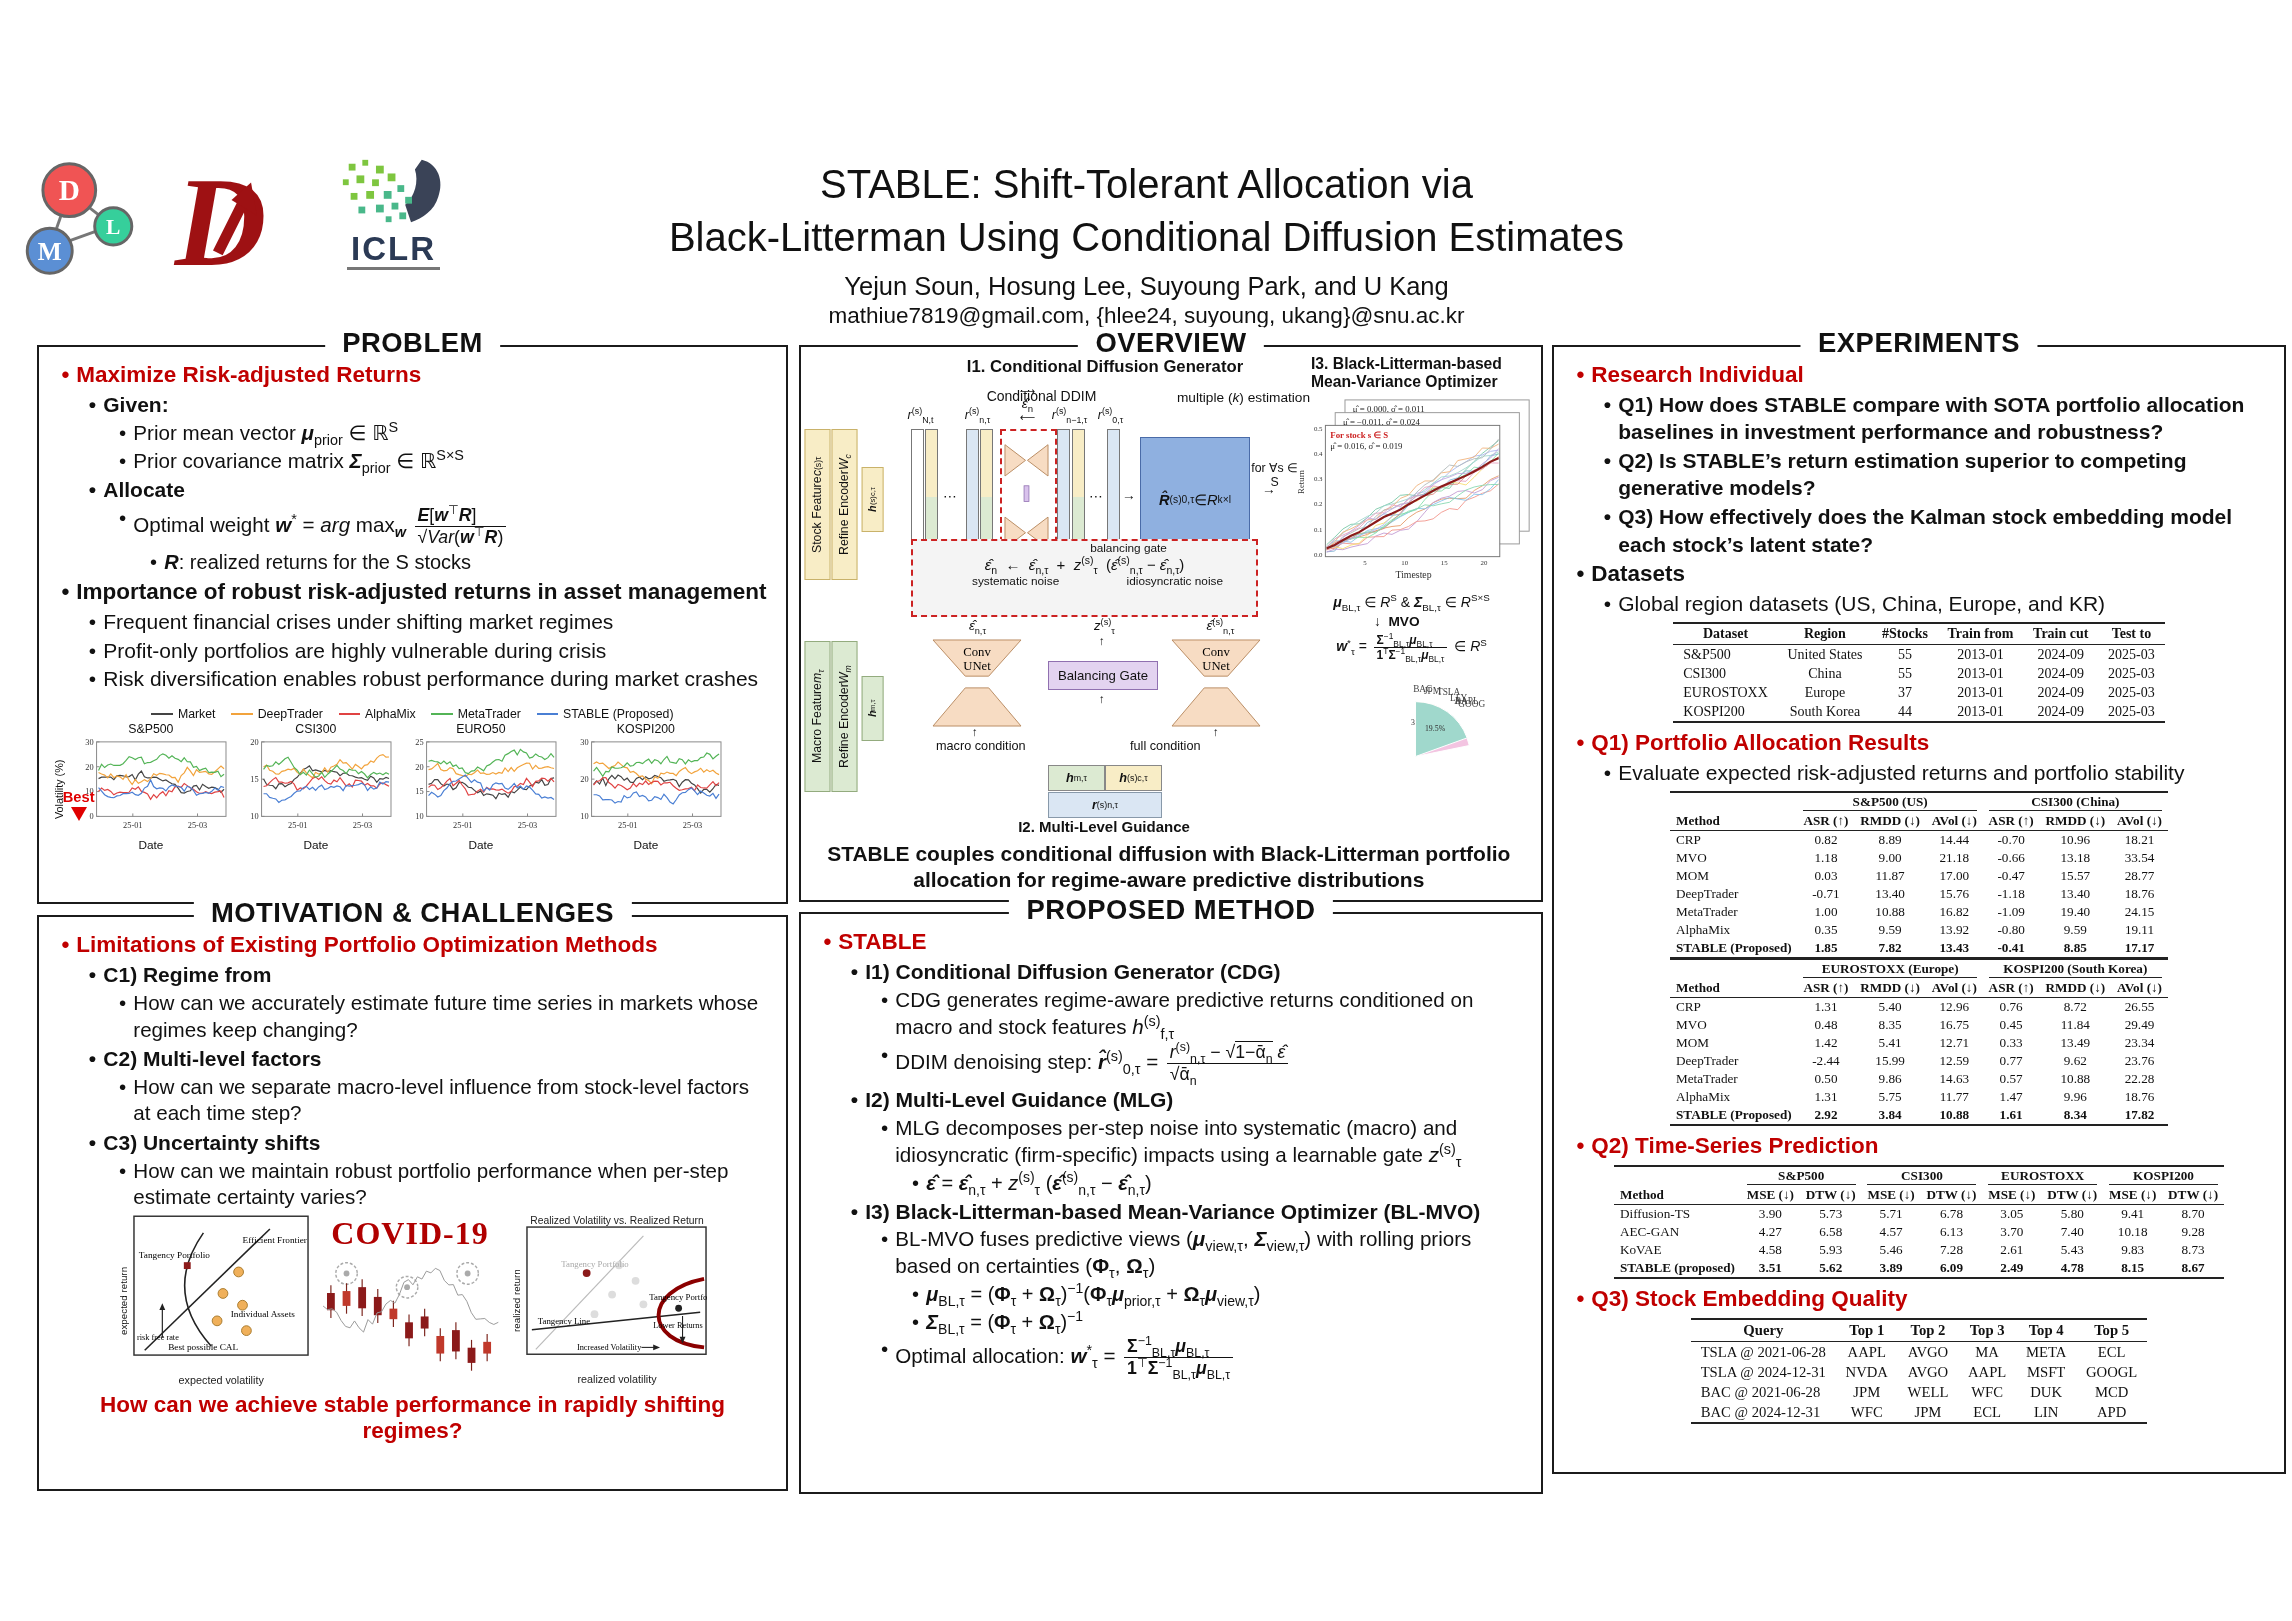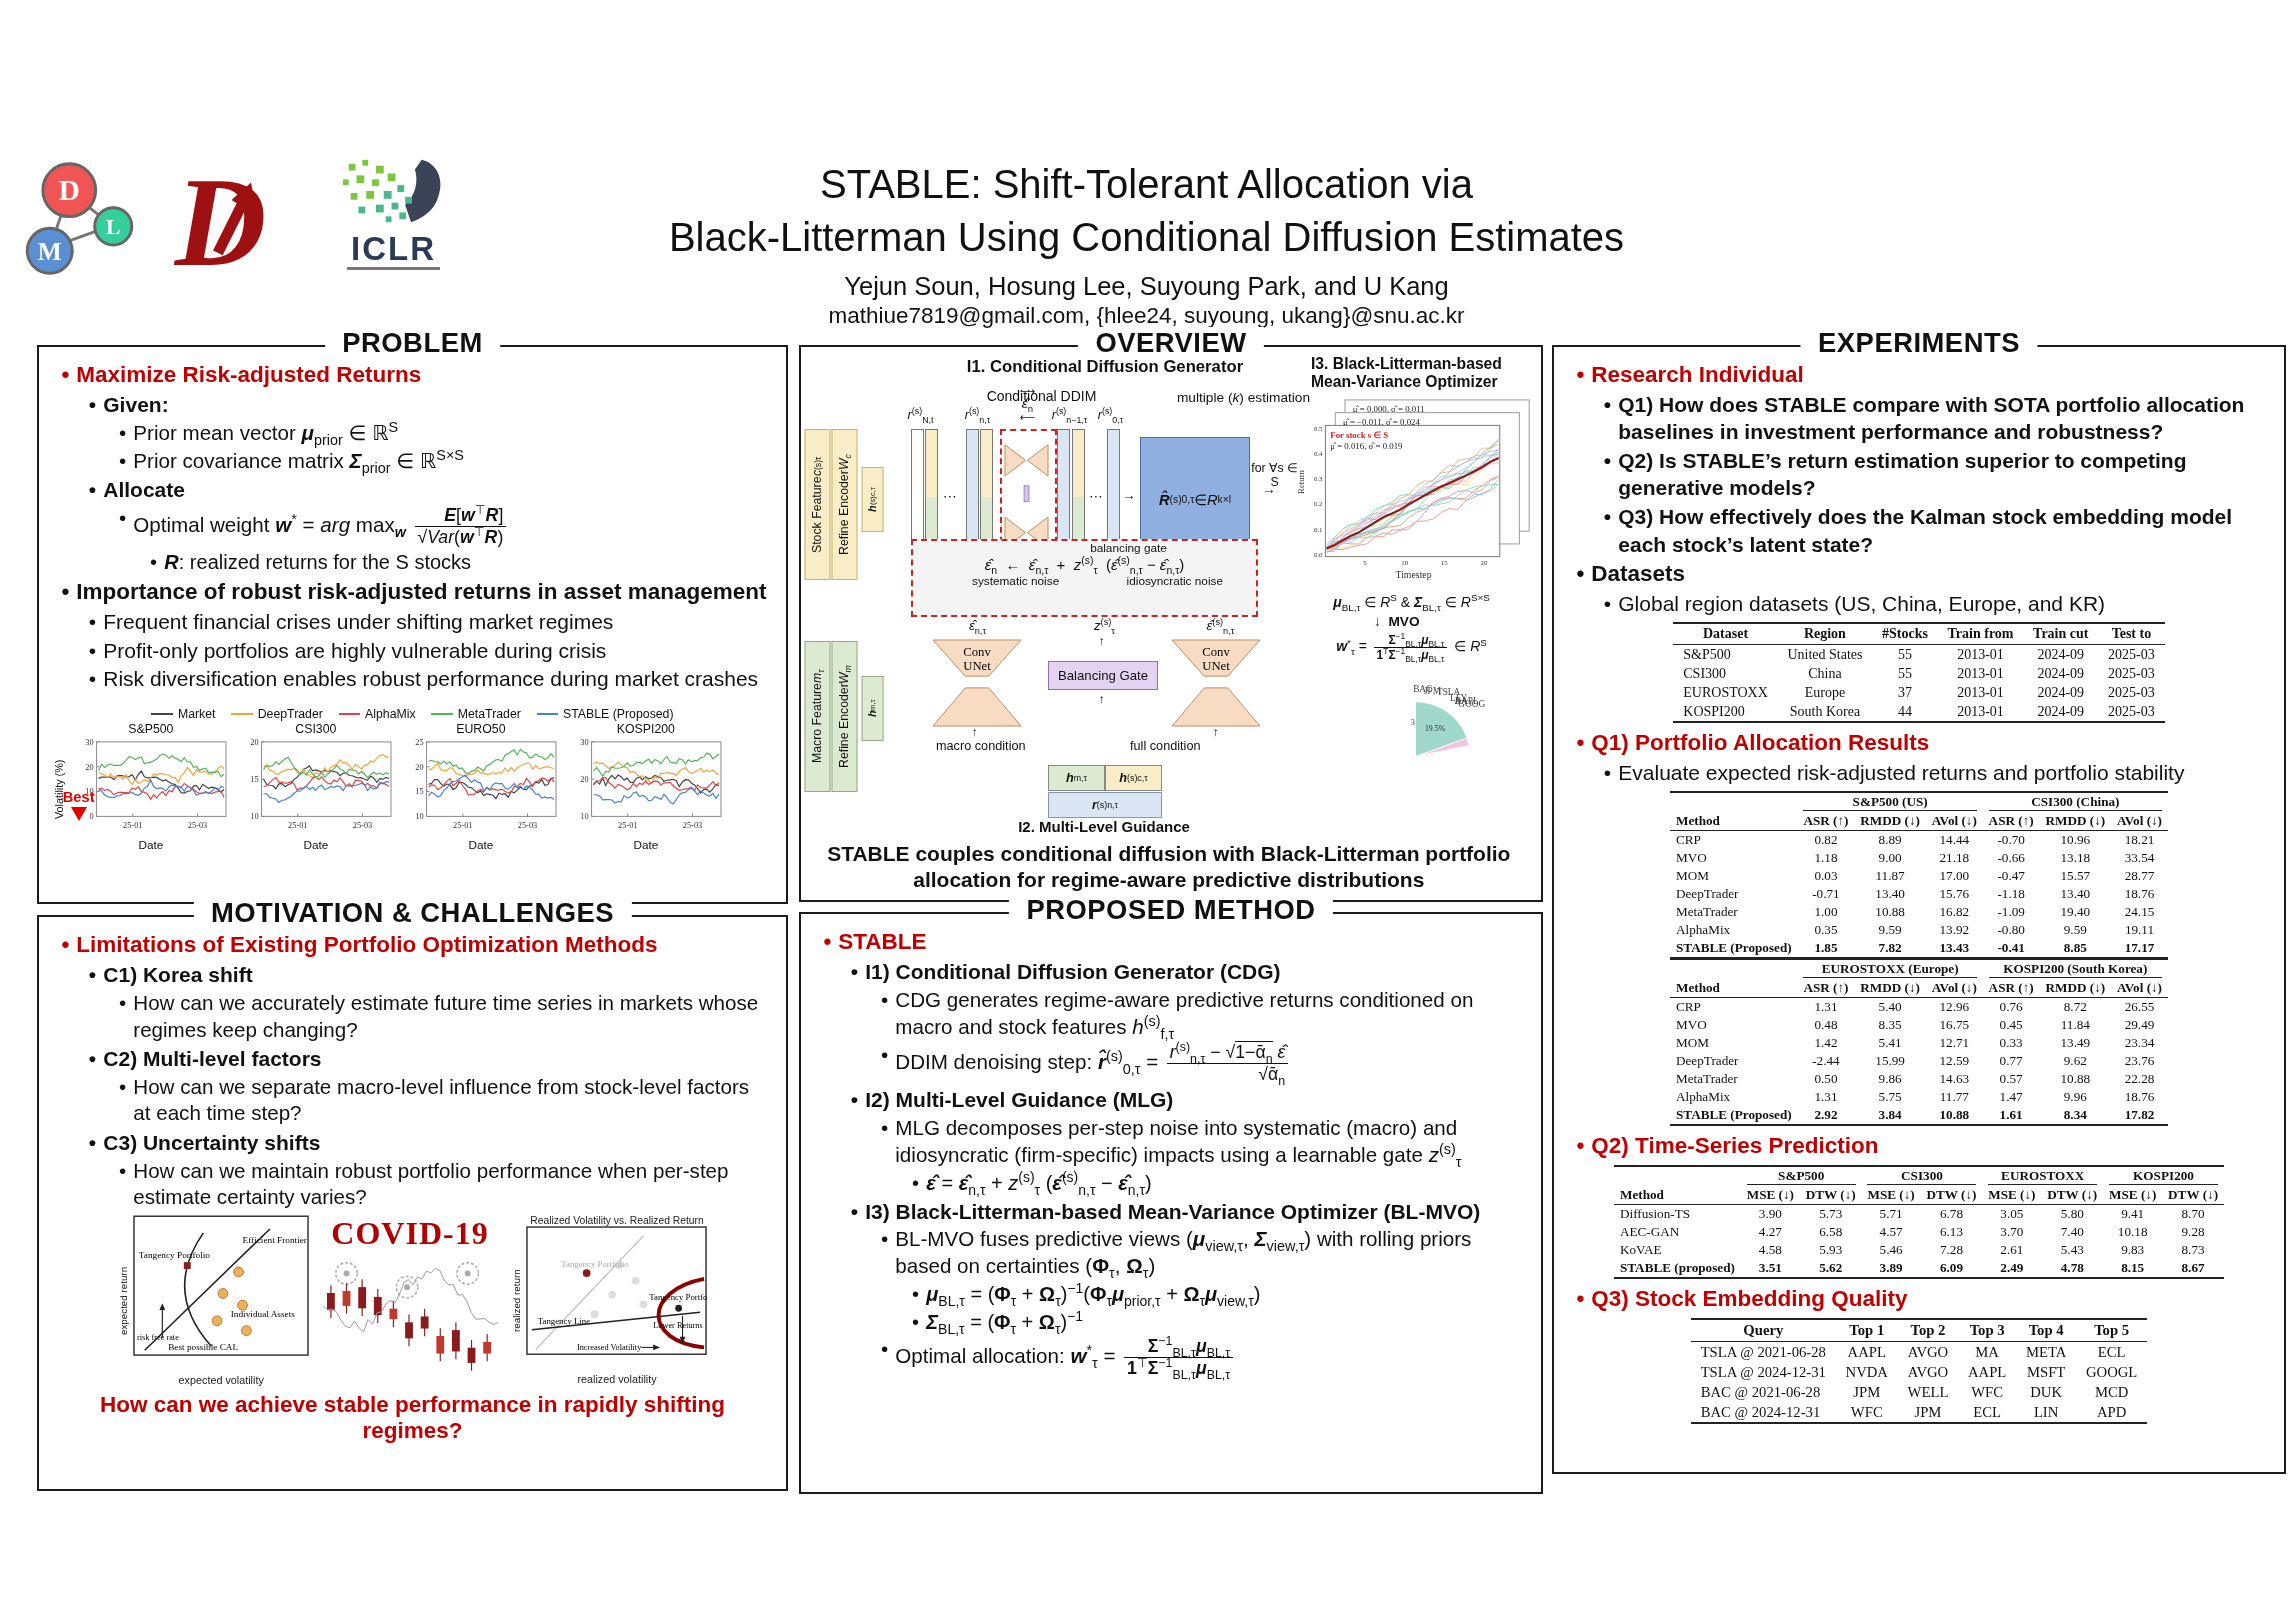--- a/index.html
+++ b/index.html
@@ -11,21 +11,21 @@
   .pc{position:absolute;inset:0;padding:11.8px 13.7px 5.9px 13.7px;overflow:hidden}
   .bl{display:flex;line-height:1.3;margin:1.5px 0}
   .bl .dot{flex:0 0 21.6px;text-align:center}
   .bl .txt{flex:1;padding-right:2px}
   .l1{font-size:22.5px;padding-left:2px}
   .l2{font-size:21px;padding-left:29px}
   .l3{font-size:20.6px;padding-left:59px}
   .l4{font-size:20px;padding-left:90px}
   .b{font-weight:700}
   .red{color:#c00000}
-  .frac{display:inline-flex;flex-direction:column;text-align:right;vertical-align:middle;font-size:86%;line-height:1.18;margin:0 2.9px}
+  .frac{display:inline-flex;flex-direction:column;text-align:left;vertical-align:middle;font-size:86%;line-height:1.18;margin:0 2.9px}
   .frac .num{border-bottom:1.6px solid #111;padding:0 2.9px}
   .frac .den{padding:0 2.9px}
   .ol{border-top:1.3px solid #111}
   
   .title{position:absolute;left:0;right:0;text-align:center;font-weight:400}
   
   table.ptab,table.gtab{border-collapse:collapse;font-family:"Liberation Serif",serif;color:#111;margin:4.9px auto;border-top:2.4px solid #222;border-bottom:2.4px solid #222}
   table.ptab{font-size:14px}
   table.gtab{font-size:13.2px}
   .ptab th{border-bottom:1.4px solid #222;font-weight:700;padding:2px 9.8px}
@@ -270,21 +270,21 @@
 <div class="panel" id="p-motivation" style="left:37px;top:915px;width:747px;height:572px">
   <div class="ptitle">MOTIVATION &amp; CHALLENGES</div>
   <div class="pc">
     <div>
         <div class="bl l1 b red">
           <span class="dot">•</span>
           <span class="txt">Limitations of Existing Portfolio Optimization Methods</span>
         </div>
         <div class="bl l2 b">
           <span class="dot">•</span>
-          <span class="txt">C1) Korea shift</span>
+          <span class="txt">C1) Regime from</span>
         </div>
         <div class="bl l3">
           <span class="dot">•</span>
           <span class="txt">How can we accurately estimate future time series in markets whose regimes keep changing?</span>
         </div>
         <div class="bl l2 b">
           <span class="dot">•</span>
           <span class="txt">C2) Multi-level factors</span>
         </div>
         <div class="bl l3">

